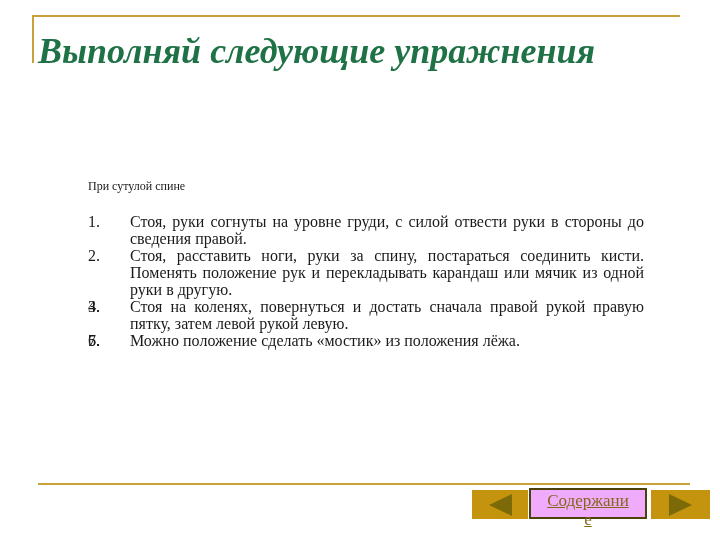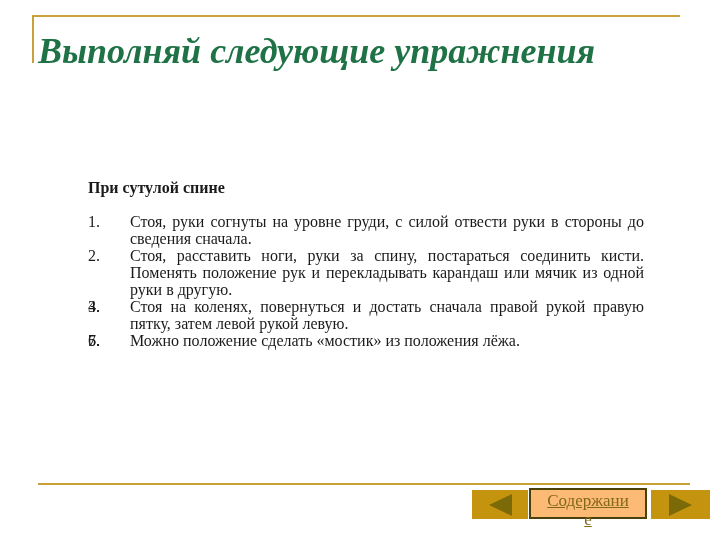--- a/index.html
+++ b/index.html
@@ -42,22 +42,22 @@
     font-style: italic;
     color: #1f7245;
     letter-spacing: 0px;
     white-space: nowrap;
   }
 
   
   .section-heading {
     position: absolute;
     left: 88px; top: 179px;
-    font-size: 16px;
-    font-weight: bold;
+    font-size: 12px;
+    font-weight: normal;
     color: #1a1a1a;
   }
 
   
   .exercise-list {
     position: absolute;
     left: 88px; top: 213px;
     width: 556px;
     list-style: none;
     font-size: 16px;
@@ -104,21 +104,21 @@
   .arrow-right {
     width: 0; height: 0;
     border-top: 11px solid transparent;
     border-bottom: 11px solid transparent;
     border-left: 23px solid #7b6a07;
   }
   .contents-button {
     position: absolute;
     left: 529px; top: 488px;
     width: 118px; height: 31px;
-    background: #fdba74;
+    background: #f0abfc;
     border: 2px solid #4a4208;
     text-align: center;
     padding: 1px 15px 0;
     cursor: pointer;
     overflow: visible;
     z-index: 2;
   }
   .contents-link {
     font-family: "Liberation Serif", serif;
     font-size: 17px;
@@ -137,21 +137,21 @@
   <div class="accent-top"></div>
   <div class="accent-left"></div>
 
   <div class="title">Выполняй следующие упражнения</div>
 
   <div class="section-heading">При сутулой спине</div>
 
   <ol class="exercise-list">
     <li>
       <span class="item-number">1.</span>
-      <span class="item-text">Стоя, руки согнуты на уровне груди, с силой отвести руки в стороны до сведения сначала.</span>
+      <span class="item-text">Стоя, руки согнуты на уровне груди, с силой отвести руки в стороны до сведения правой.</span>
     </li>
     <li>
       <span class="item-number">2.</span>
       <span class="item-text">Стоя, расставить ноги, руки за спину, постараться соединить кисти. Поменять положение рук и перекладывать карандаш или мячик из одной руки в другую.</span>
     </li>
     <li>
       <span class="item-number">3.</span>
     </li>
     <li>
       <span class="item-number">4.</span>

